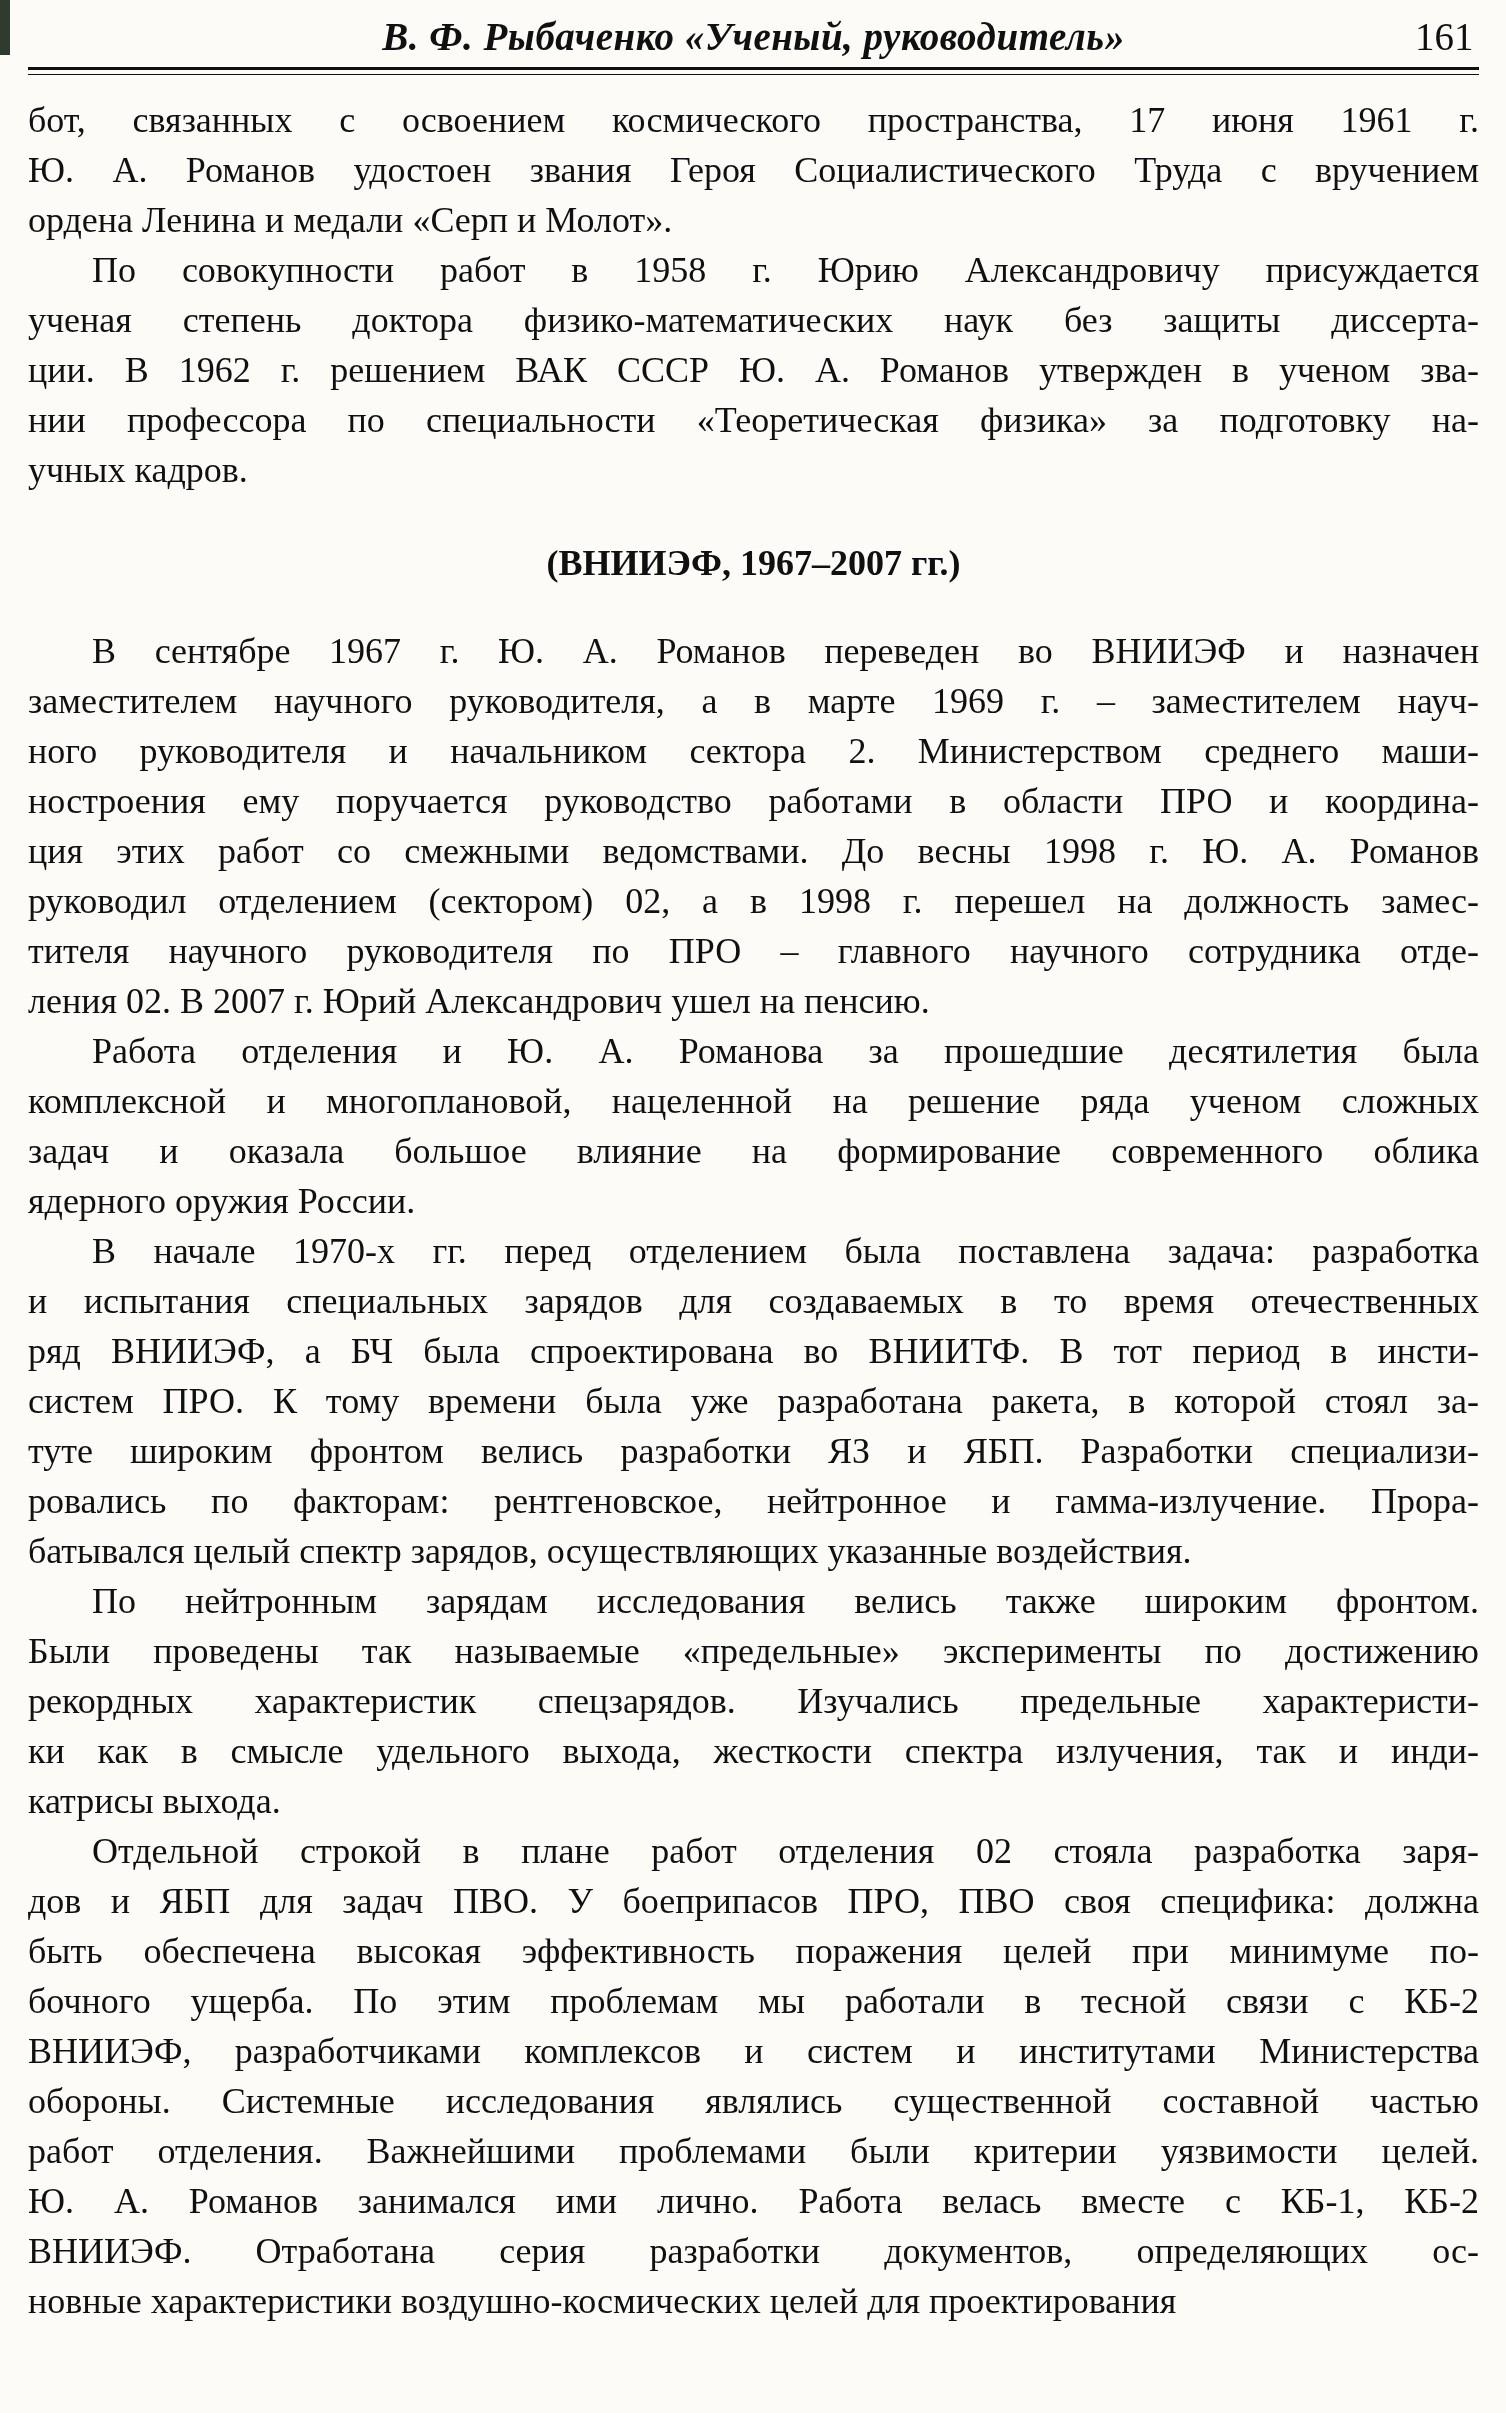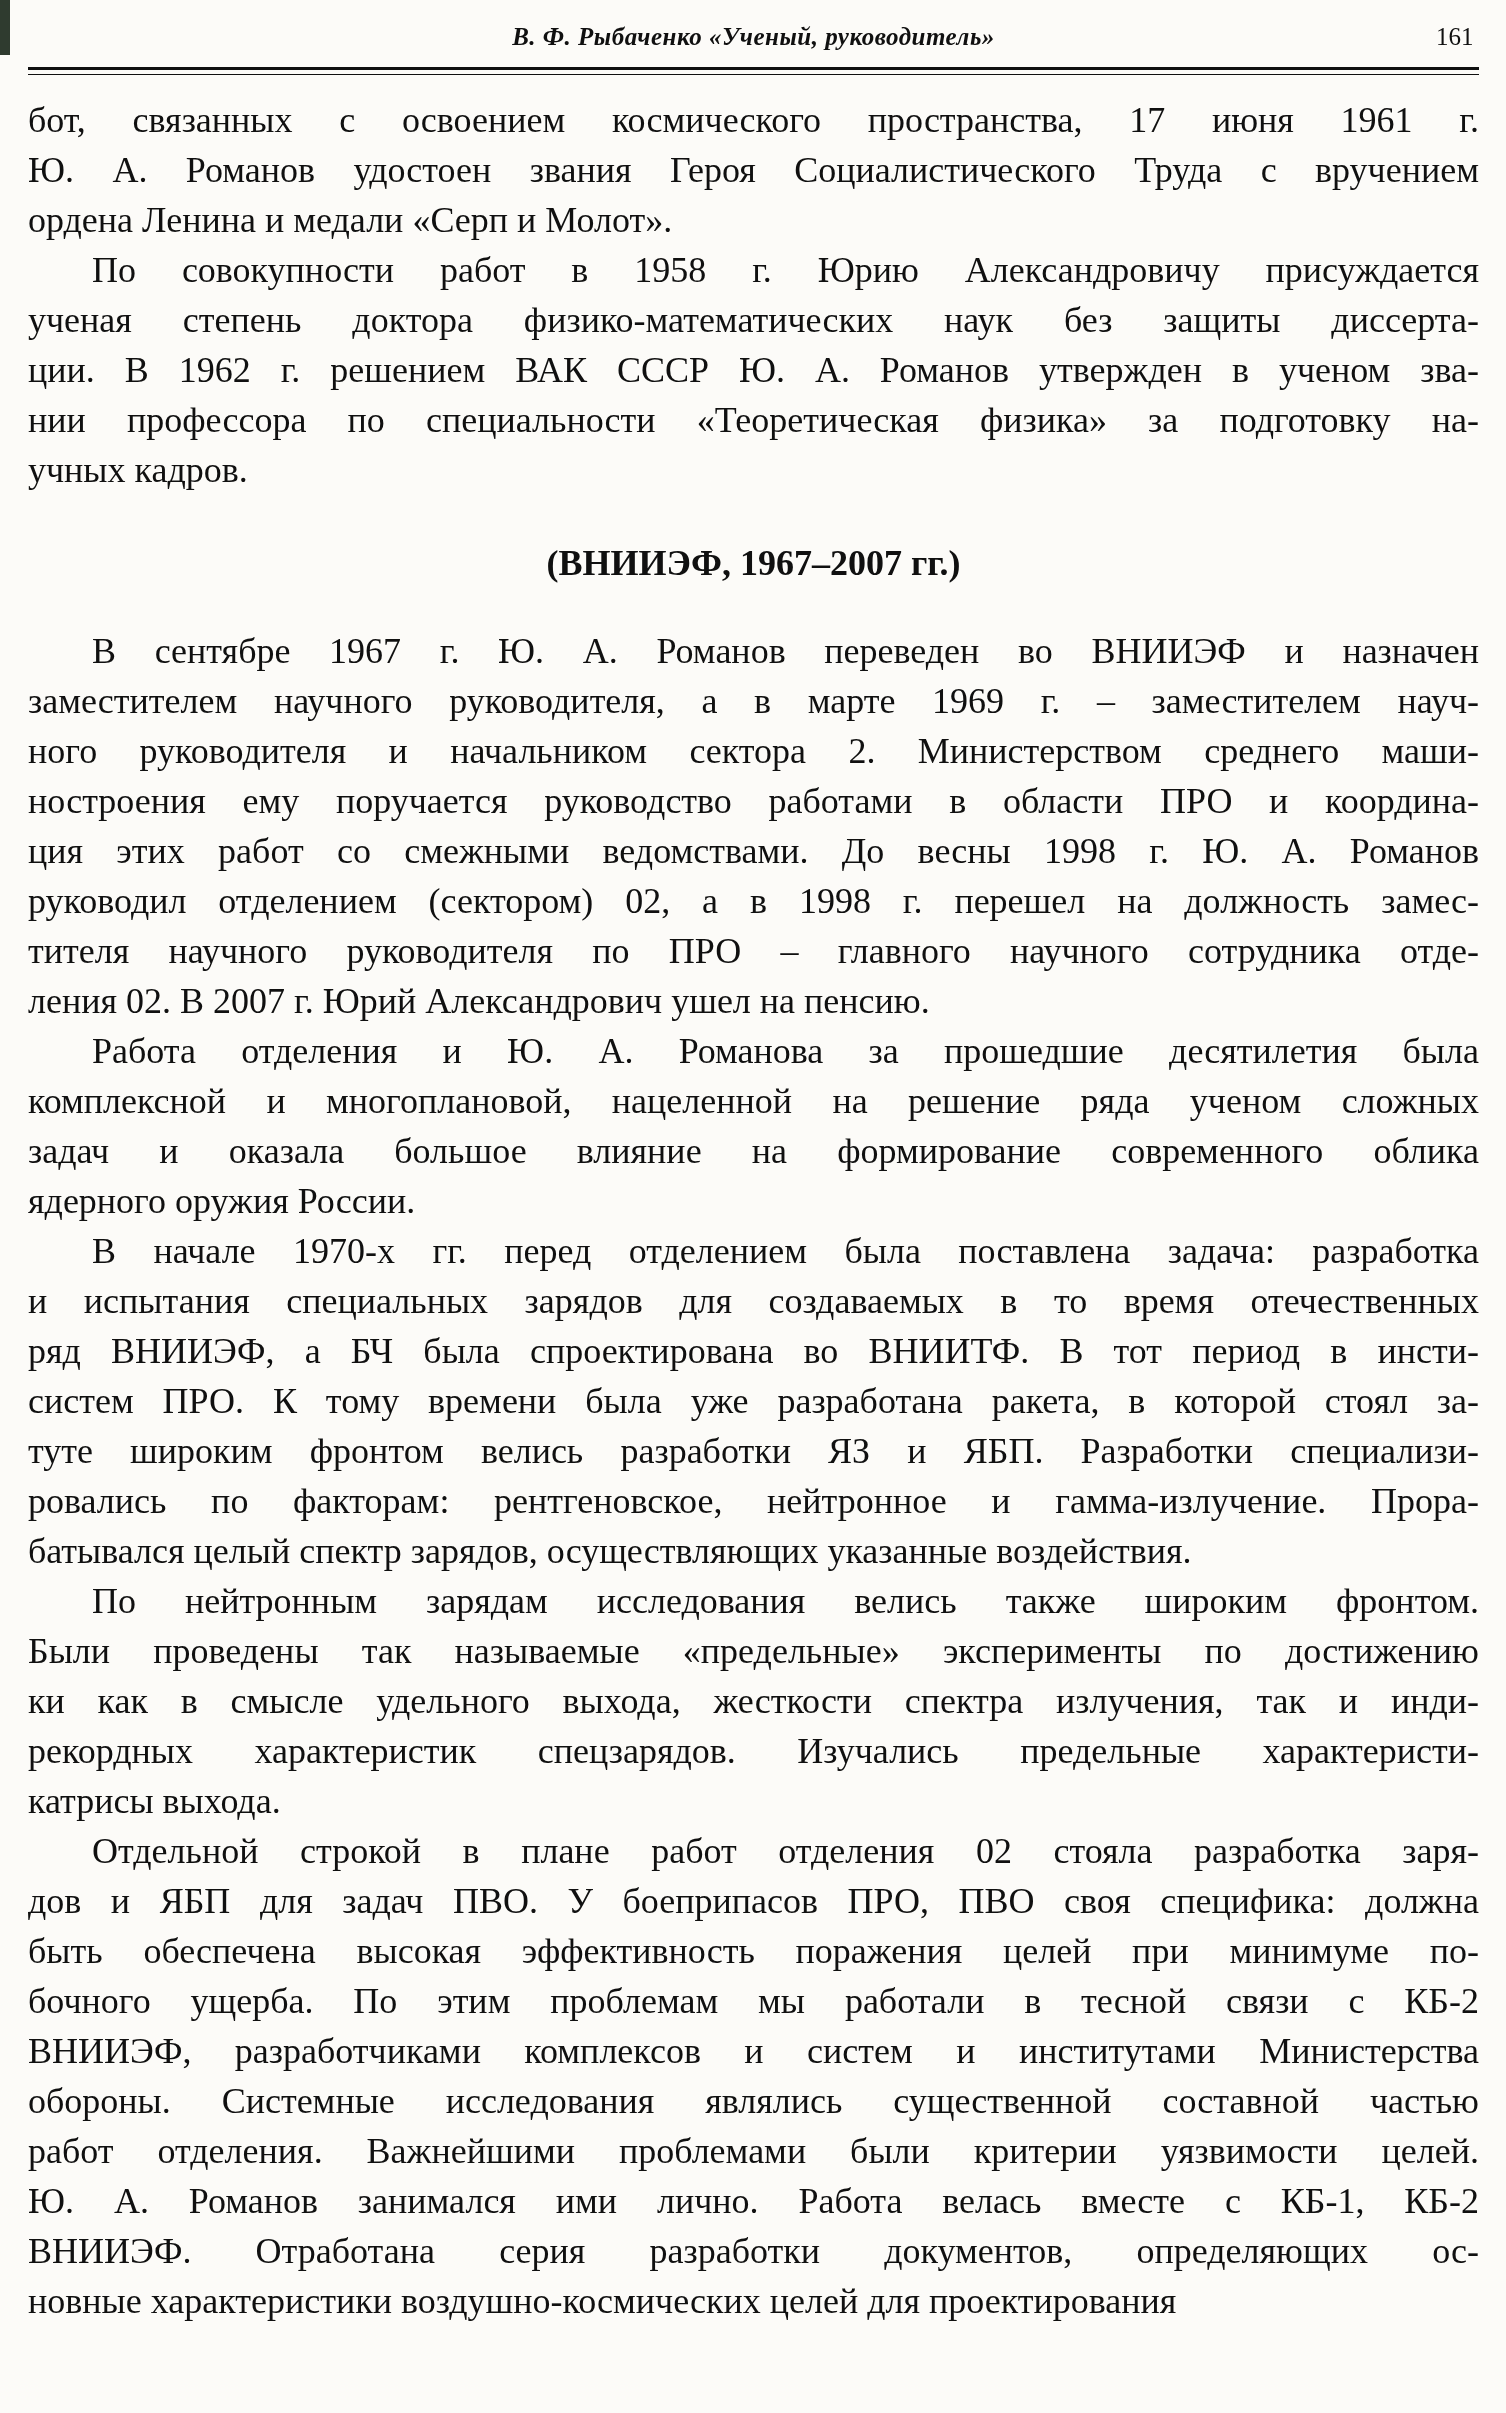--- a/index.html
+++ b/index.html
@@ -30,21 +30,21 @@
     top: 0;
     width: 10.4px;
     height: 55px;
     background: var(--artifact, #2f3b2f);
   }
 
   .running-header {
     position: relative;
     height: 43px;
     line-height: 43px;
-    font-size: 25px;
+    font-size: 39px;
   }
 
   .running-title {
     text-align: center;
     font-style: italic;
     font-weight: bold;
     letter-spacing: 0.5px;
   }
 
   .page-number {
@@ -149,22 +149,22 @@
         <div class="line">и испытания специальных зарядов для создаваемых в то время отечественных</div>
         <div class="line">ряд ВНИИЭФ, а БЧ была спроектирована во ВНИИТФ. В тот период в инсти-</div>
         <div class="line">систем ПРО. К тому времени была уже разработана ракета, в которой стоял за-</div>
         <div class="line">туте широким фронтом велись разработки ЯЗ и ЯБП. Разработки специализи-</div>
         <div class="line">ровались по факторам: рентгеновское, нейтронное и гамма-излучение. Прора-</div>
         <div class="line line-last">батывался целый спектр зарядов, осуществляющих указанные воздействия.</div>
       </div>
       <div class="paragraph">
         <div class="line line-indent">По нейтронным зарядам исследования велись также широким фронтом.</div>
         <div class="line">Были проведены так называемые «предельные» эксперименты по достижению</div>
+        <div class="line">рекордных характеристик спецзарядов. Изучались предельные характеристи-</div>
         <div class="line">ки как в смысле удельного выхода, жесткости спектра излучения, так и инди-</div>
-        <div class="line">рекордных характеристик спецзарядов. Изучались предельные характеристи-</div>
         <div class="line line-last">катрисы выхода.</div>
       </div>
       <div class="paragraph">
         <div class="line line-indent">Отдельной строкой в плане работ отделения 02 стояла разработка заря-</div>
         <div class="line">дов и ЯБП для задач ПВО. У боеприпасов ПРО, ПВО своя специфика: должна</div>
         <div class="line">быть обеспечена высокая эффективность поражения целей при минимуме по-</div>
         <div class="line">бочного ущерба. По этим проблемам мы работали в тесной связи с КБ-2</div>
         <div class="line">ВНИИЭФ, разработчиками комплексов и систем и институтами Министерства</div>
         <div class="line">обороны. Системные исследования являлись существенной составной частью</div>
         <div class="line">работ отделения. Важнейшими проблемами были критерии уязвимости целей.</div>

